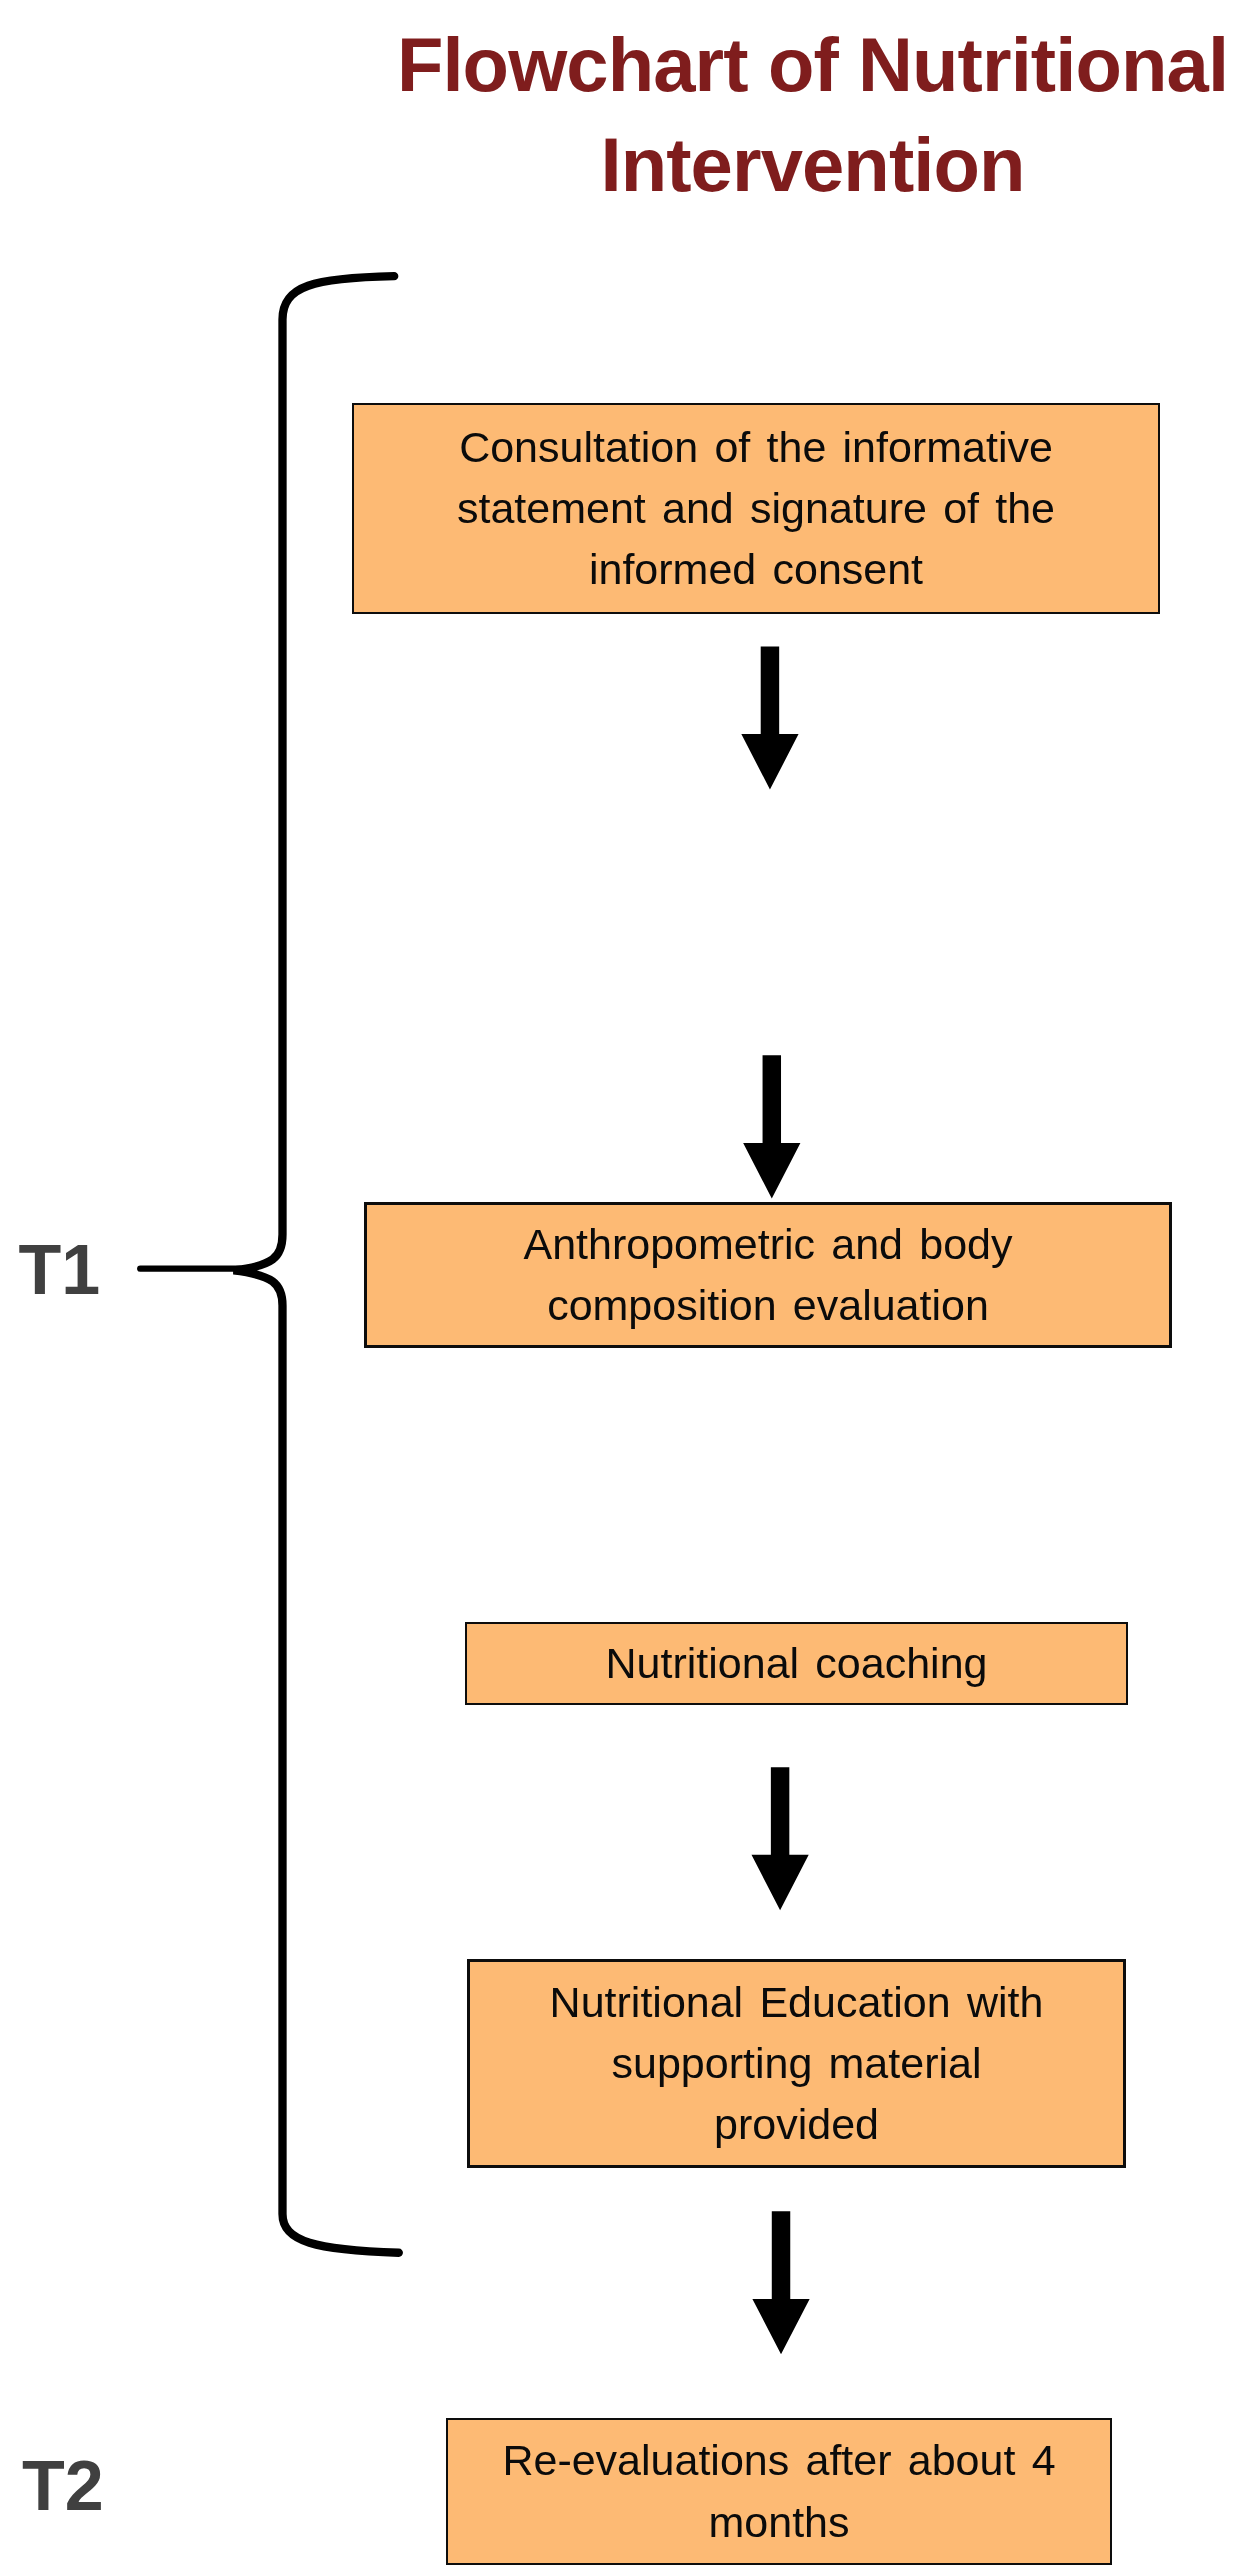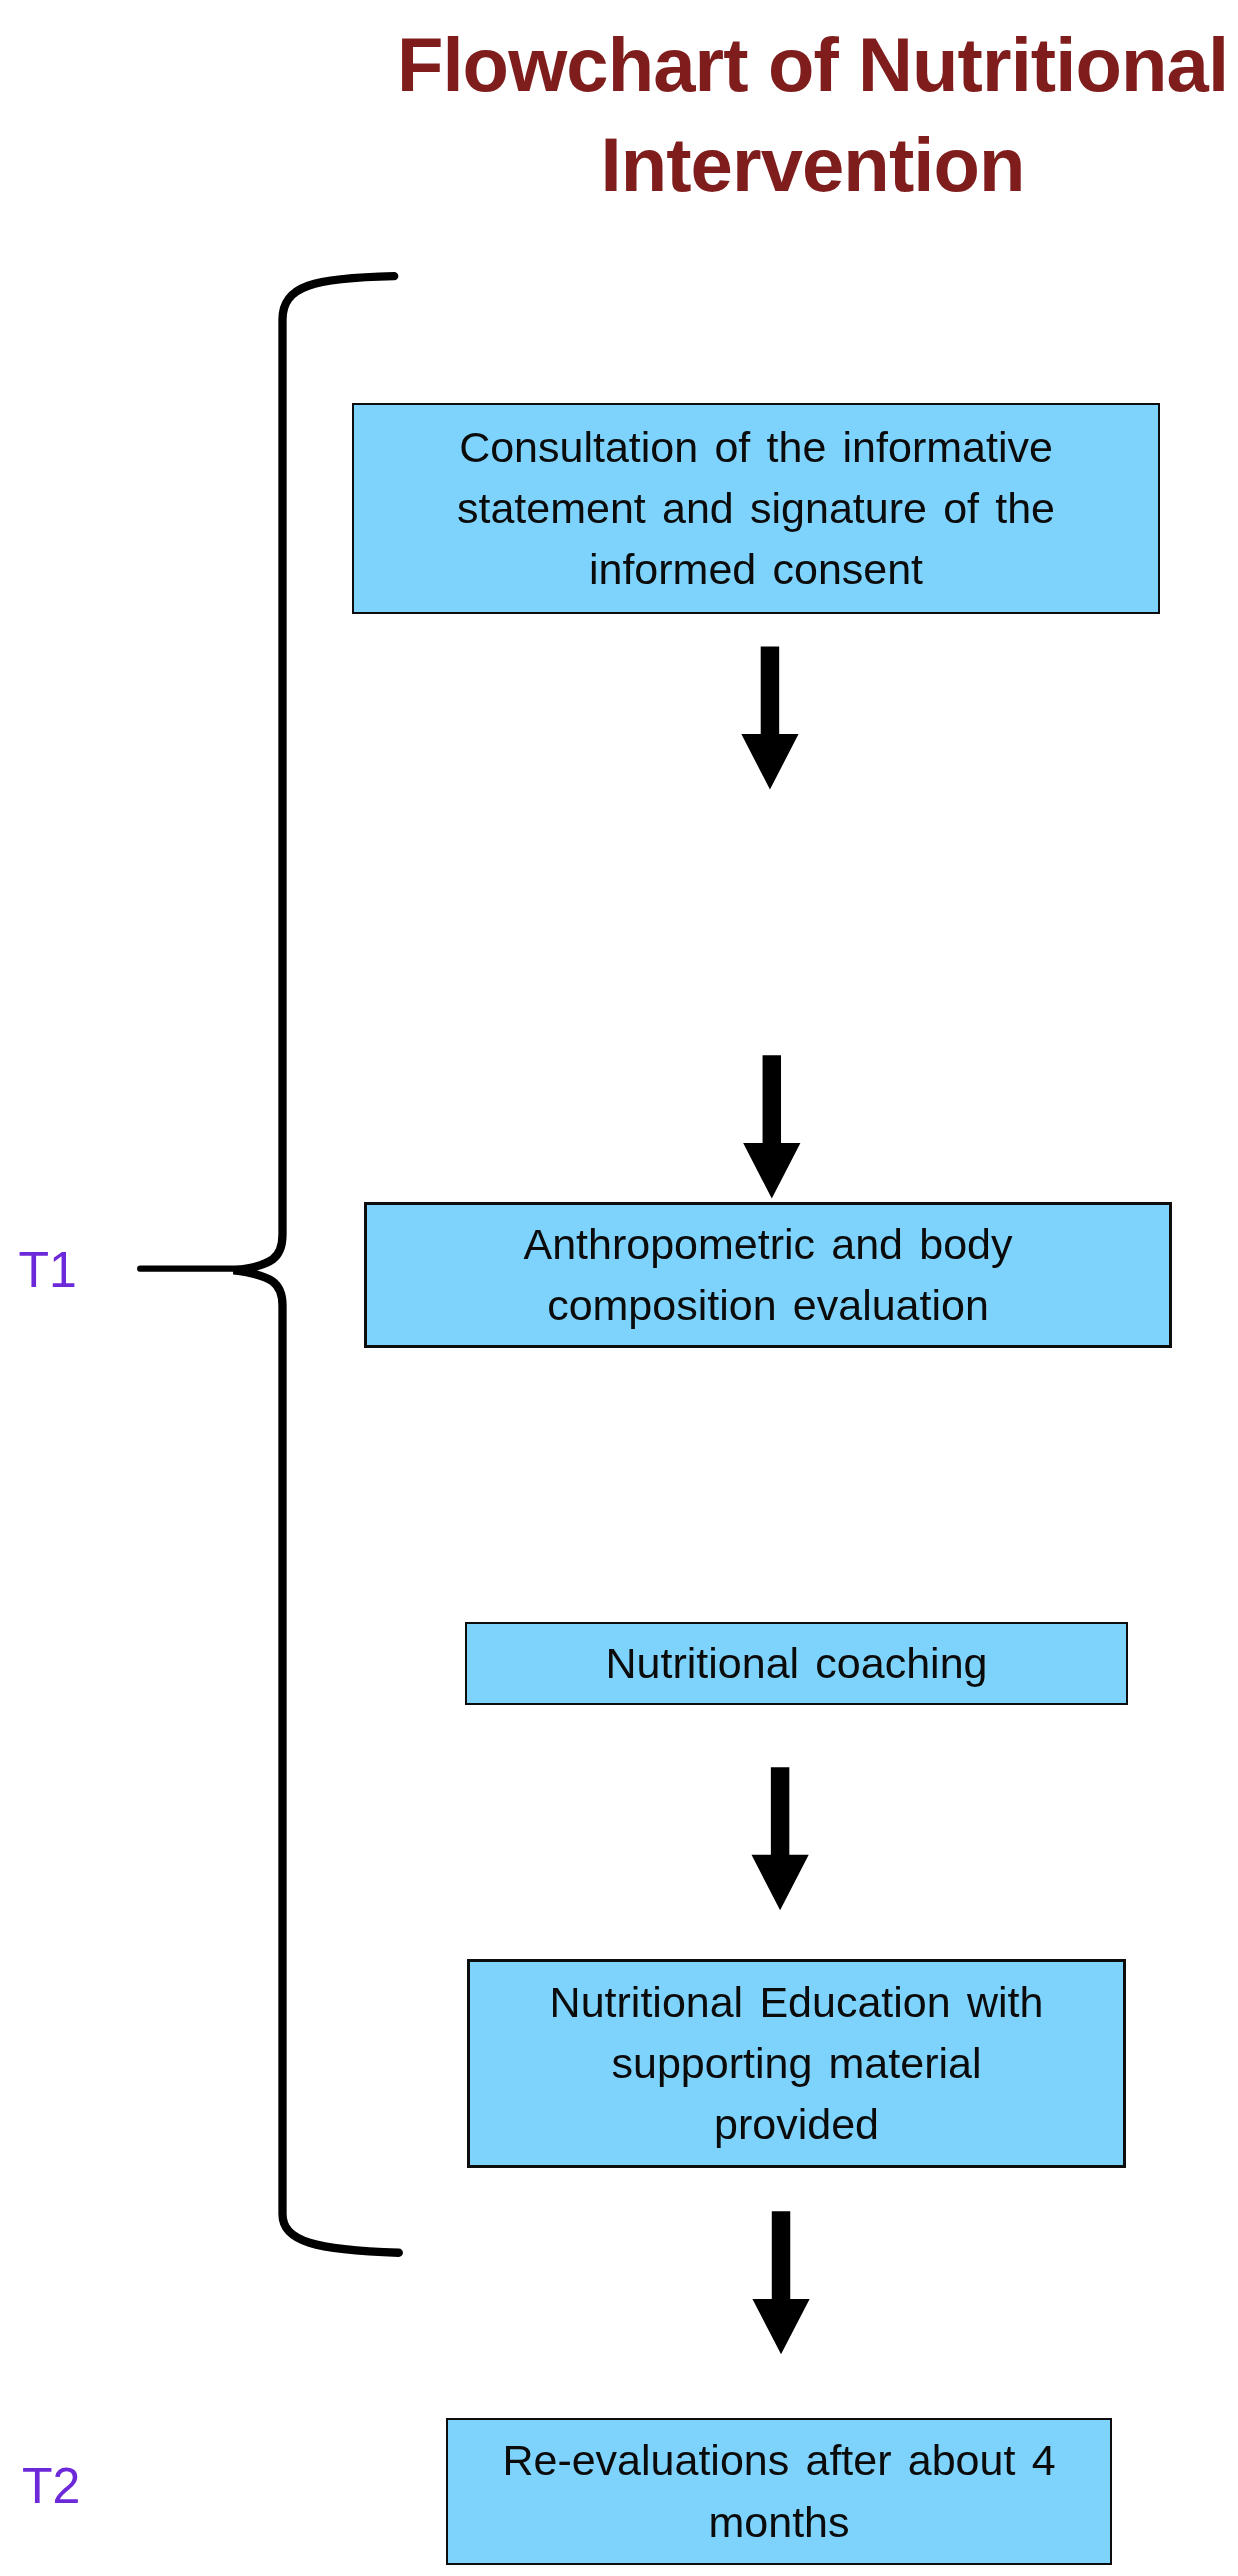--- a/index.html
+++ b/index.html
@@ -23,21 +23,21 @@
     font-size: 76px;
     font-weight: 800;
     letter-spacing: -0.9px;
     line-height: 1.32;
     color: #7f1d1d;
   }
 
   
   .fbox {
     position: absolute;
-    background: #7dd3fc;
+    background: #fdba74;
     border: 2.8px solid #0d0d0d;
     display: flex;
     align-items: center;
     justify-content: center;
     text-align: center;
     font-size: 43px;
     line-height: 1.42;
     word-spacing: 0.1em;
     color: #0b0b0b;
     box-sizing: border-box;
@@ -57,24 +57,24 @@
 
   .box-education      { left: 467px; top: 1959px; width: 659px; height: 209px; border-width: 3.7px; }
   .box-education .inner { width: 517px; }
 
   .box-reevaluation   { left: 446px; top: 2418px; width: 666px; height: 147px; }
   .box-reevaluation .inner { width: 591px; }
 
   
   .tlabel {
     position: absolute;
-    font-size: 50px;
+    font-size: 70px;
     line-height: 78px;
-    font-weight: 400;
-    color: #6d28d9;
+    font-weight: 700;
+    color: #404040;
     white-space: nowrap;
   }
   .t1 { left: 18.5px; top: 1231px; }
   .t2 { left: 22px; top: 2447px; }
 
   
   .overlay {
     position: absolute;
     left: 0; top: 0;
     width: 1238px;

